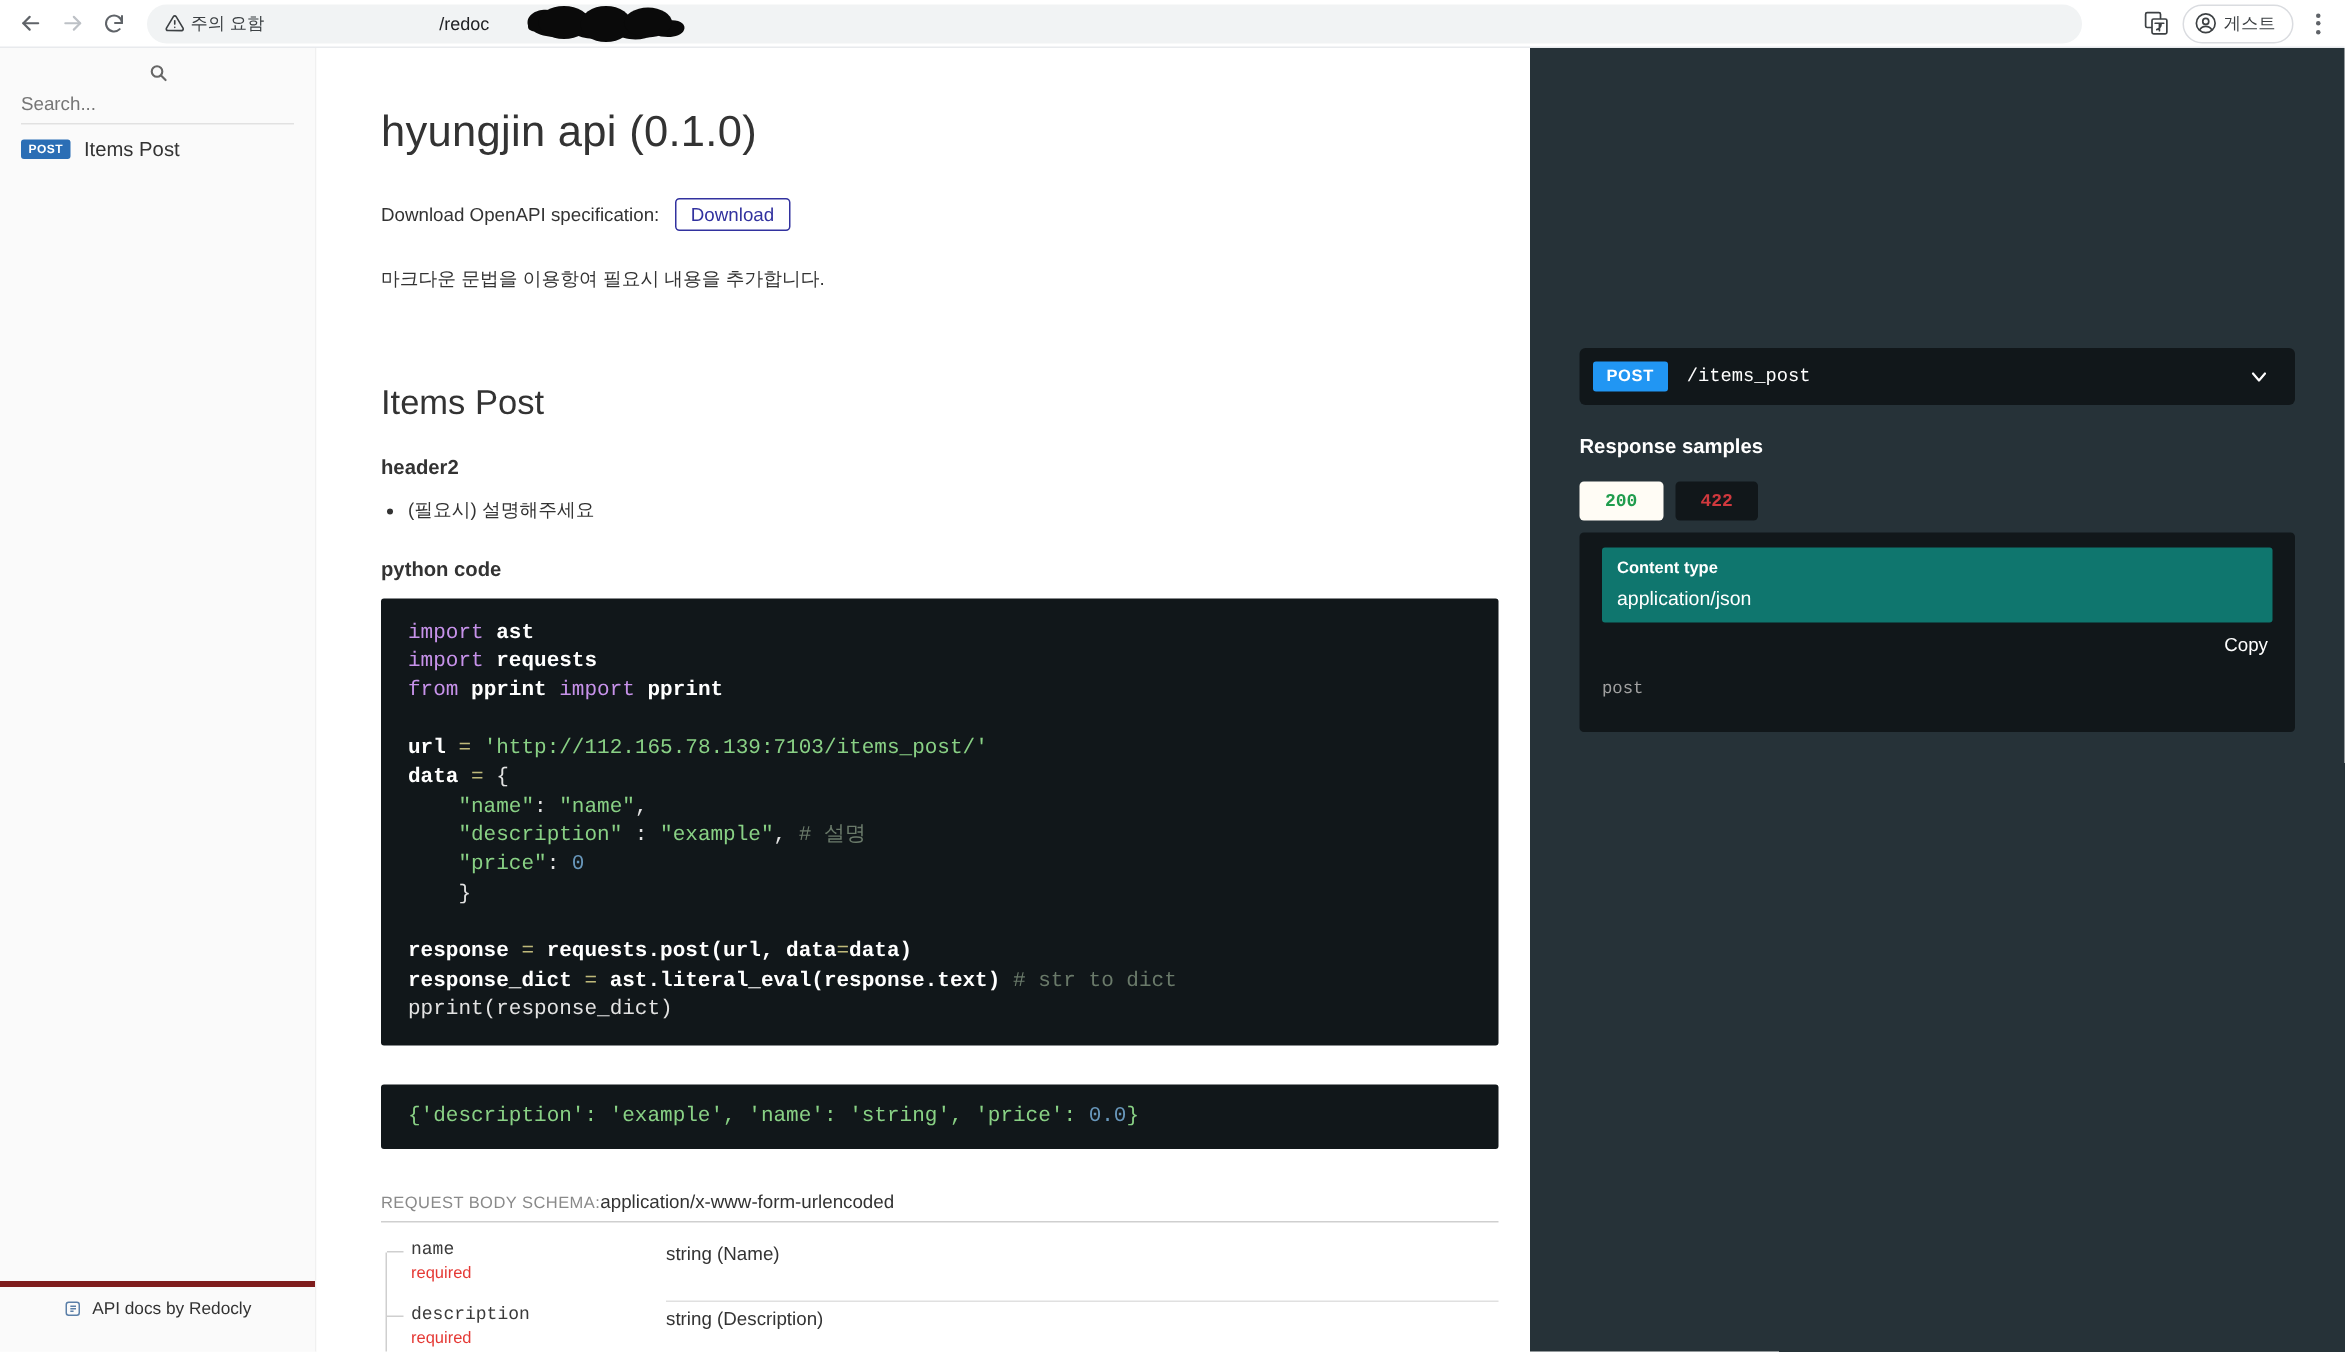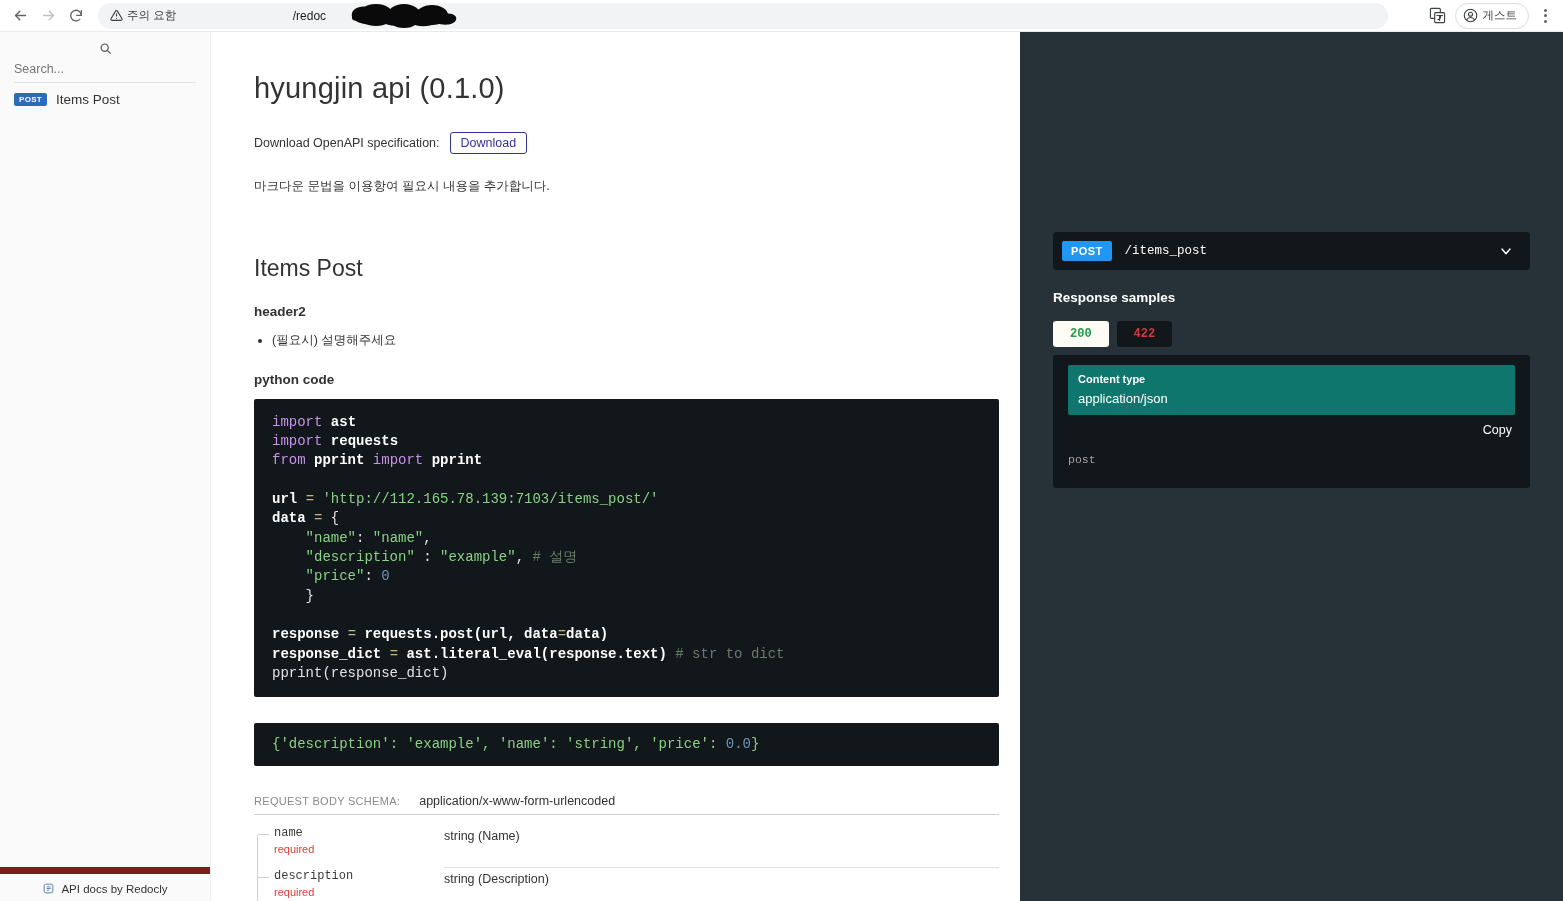--- a/index.html
+++ b/index.html
@@ -130,22 +130,22 @@
     border-radius: 2px;
     padding: 2.5px 5px 2px 5px;
     letter-spacing: .3px;
     line-height: 1;
   }
   .menu-label { font-size: 13.5px; color: #333333; }
 
   .sidebar-footer {
     position: absolute; left: 0; bottom: 0;
     width: 100%;
-    padding: 8px 0 6px 0;
-    border-top: 7px solid #7f1d1d;
+    padding: 8px 0 22px 0;
+    border-top: 4px solid #7f1d1d;
     display: flex; align-items: center; justify-content: center; gap: 6px;
     font-size: 11.5px; color: #333;
     background: #fafafa;
   }
   .sidebar-footer svg { display: block; }
 
   
   .doc {
     width: 809px; min-width: 809px;
     padding: 40px 0 0 43px;
@@ -198,21 +198,21 @@
   .codeblock.output { padding: 12px 18px; margin-bottom: 28px; }
   .kw { color: #c792ea; }
   .name { color: #ffffff; font-weight: bold; }
   .str { color: #89d185; }
   .num { color: #6897bb; }
   .op { color: #bfb97a; }
   .com { color: #6a7a6a; }
   .plain { color: #e3e3e3; }
 
   .req-head {
-    display: flex; align-items: baseline; gap: 19px;
+    display: flex; align-items: baseline; gap: 0;
     border-bottom: 1px solid #cfcfcf;
     padding-bottom: 6px;
     width: 745px;
     margin-bottom: 10px;
   }
   .req-head .lbl {
     font-size: 11px; color: #8a8a8a; letter-spacing: .3px;
   }
   .req-head .val { font-size: 12.5px; color: #333; }
 

